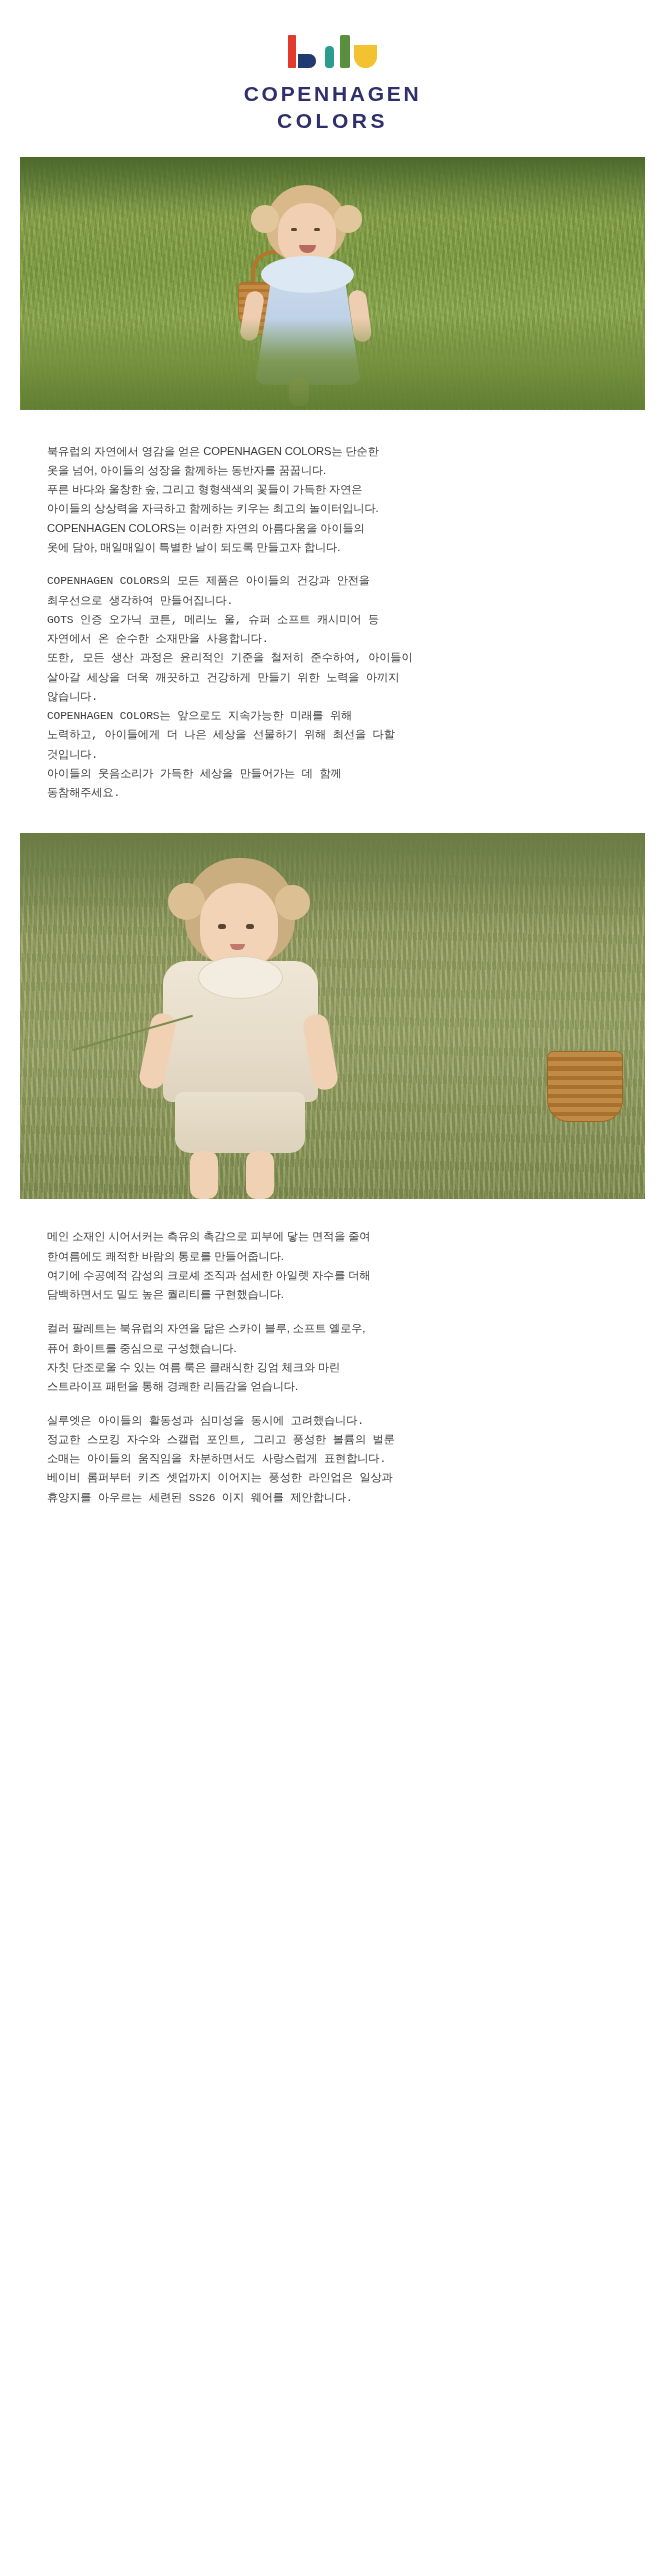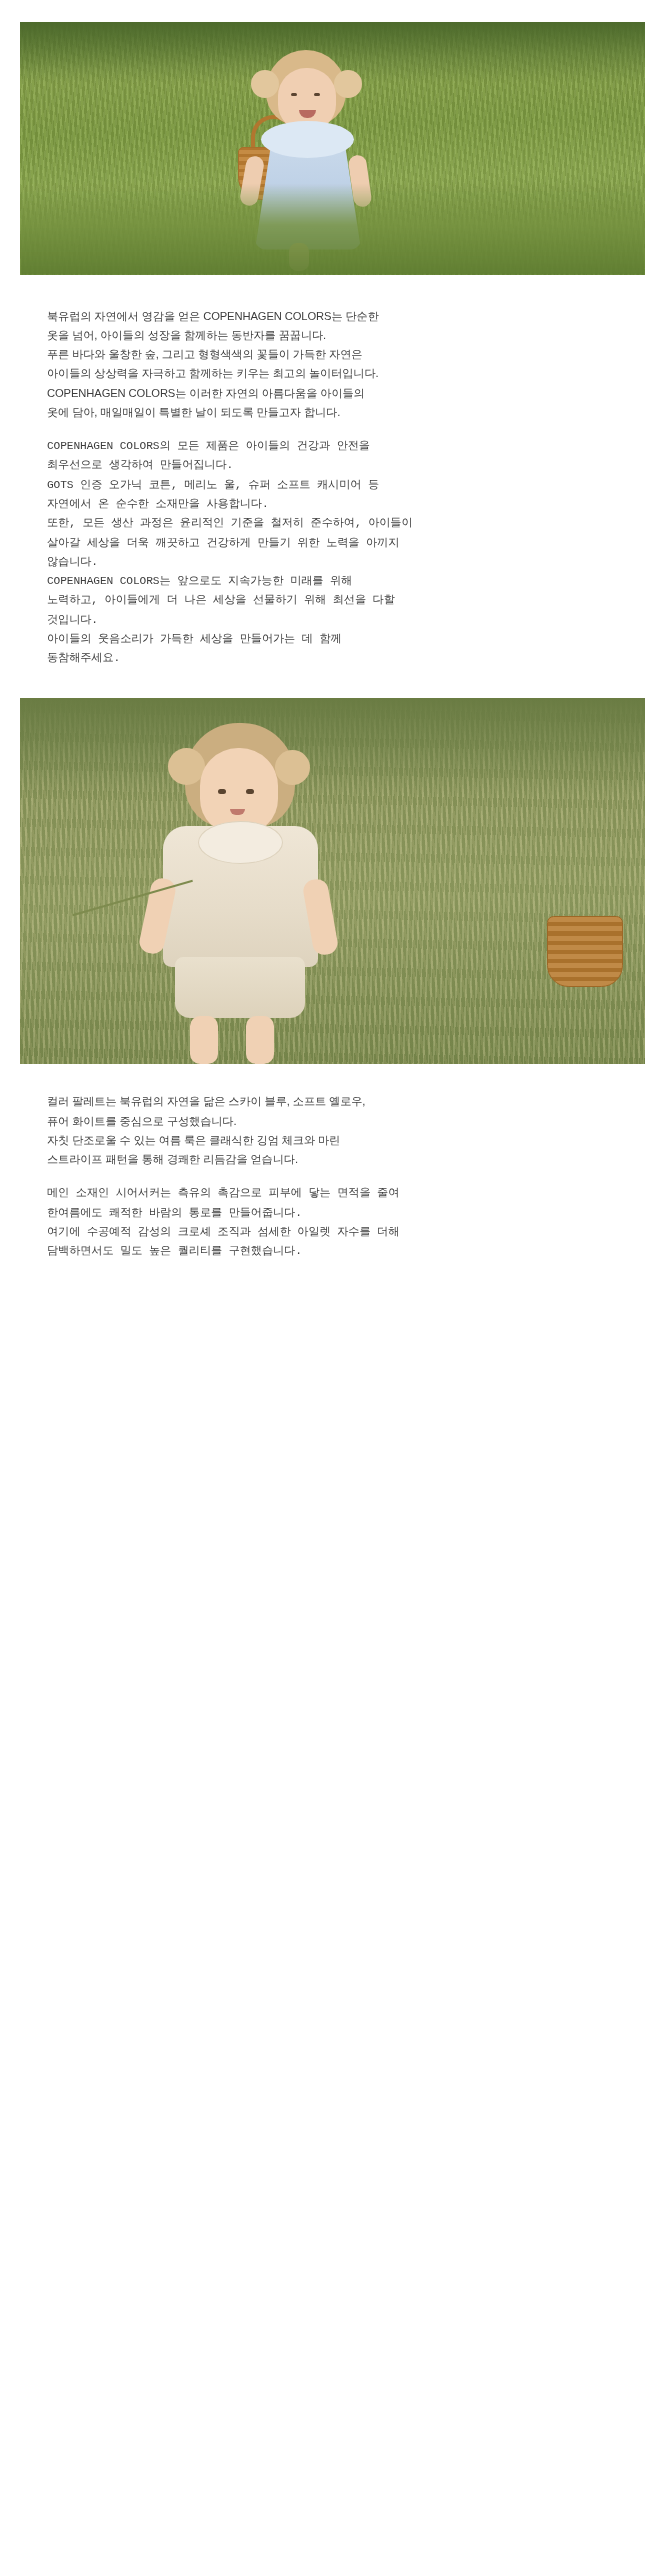--- a/index.html
+++ b/index.html
@@ -411,20 +411,35 @@
   .text-1 { margin-top: 32px; }
   .para { margin: 0 0 15px 0; white-space: pre-line; }
   .para:last-child { margin-bottom: 0; font-family: Liberation Mono, monospace; }
   .text-2 { margin-top: 28px; }
 </style>
 </head>
 <body>
 
 <div class="page">
 
+  <div class="brand-block">
+    <div class="brand-mark">
+      <span class="shape mk-red"></span>
+      <span class="shape mk-orange"></span>
+      <span class="shape mk-navy"></span>
+      <span class="shape mk-teal"></span>
+      <span class="shape mk-teal-dot"></span>
+      <span class="shape mk-green"></span>
+      <span class="shape mk-yellow"></span>
+    </div>
+    <div class="brand-title">
+      <span>COPENHAGEN</span>
+      <span class="line2">COLORS</span>
+    </div>
+  </div>
 
   <div class="photo photo-1">
     <div class="meadow"></div>
     <div class="meadow-top-dark"></div>
     <div class="basket1-handle"></div>
     <div class="basket1"></div>
     <div class="child1">
       <span class="c1-hair-back"></span>
       <span class="c1-puff-l"></span>
       <span class="c1-puff-r"></span>
@@ -479,24 +494,29 @@
       <span class="c2-shorts"></span>
       <span class="c2-arm-l"></span>
       <span class="c2-arm-r"></span>
       <span class="c2-leg-l"></span>
       <span class="c2-leg-r"></span>
     </div>
     <div class="twig"></div>
   </div>
 
   <div class="text-block text-2">
+    <p class="para">메인 소재인 시어서커는 측유의 촉감으로 피부에 닿는 면적을 줄여
+한여름에도 쾌적한 바람의 통로를 만들어줍니다.
+여기에 수공예적 감성의 크로셰 조직과 섬세한 아일렛 자수를 더해
+담백하면서도 밀도 높은 퀄리티를 구현했습니다.</p>
     <p class="para">컬러 팔레트는 북유럽의 자연을 닮은 스카이 블루, 소프트 옐로우,
 퓨어 화이트를 중심으로 구성했습니다.
 자칫 단조로울 수 있는 여름 룩은 클래식한 깅엄 체크와 마린
 스트라이프 패턴을 통해 경쾌한 리듬감을 얻습니다.</p>
-    <p class="para">메인 소재인 시어서커는 측유의 촉감으로 피부에 닿는 면적을 줄여
-한여름에도 쾌적한 바람의 통로를 만들어줍니다.
-여기에 수공예적 감성의 크로셰 조직과 섬세한 아일렛 자수를 더해
-담백하면서도 밀도 높은 퀄리티를 구현했습니다.</p>
+    <p class="para">실루엣은 아이들의 활동성과 심미성을 동시에 고려했습니다.
+정교한 스모킹 자수와 스캘럽 포인트, 그리고 풍성한 볼륨의 벌룬
+소매는 아이들의 움직임을 차분하면서도 사랑스럽게 표현합니다.
+베이비 롬퍼부터 키즈 셋업까지 이어지는 풍성한 라인업은 일상과
+휴양지를 아우르는 세련된 SS26 이지 웨어를 제안합니다.</p>
   </div>
 
 </div>
 
 
 </body></html>

